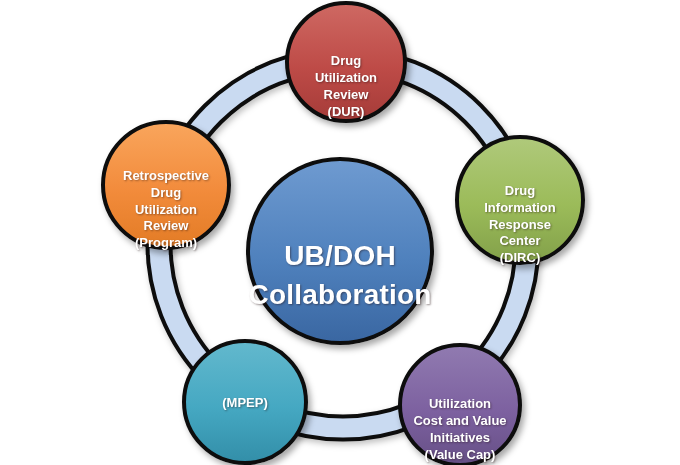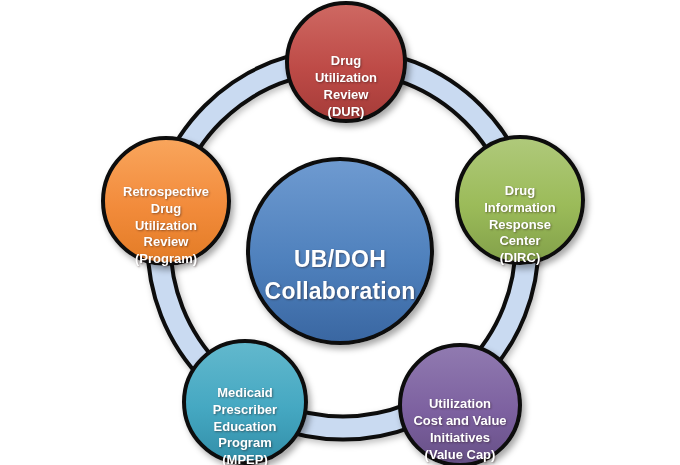--- a/index.html
+++ b/index.html
@@ -37,31 +37,31 @@
     line-height: 1.3;
     padding: 0 6px;
     margin-top: 48px;
   }
   .node-acronym {
     font-size: 13px;
     margin-top: 0;
     text-align: right;
   }
   .center-label {
-    font-size: 23px;
+    font-size: 28px;
     line-height: 1.4;
     letter-spacing: 0.2px;
   }
   
   .n-center { left: 246px; top: 157px; width: 188px; height: 188px; }
   .n-dur    { left: 285px; top: 1px;   width: 122px; height: 122px; }
   .n-dirc   { left: 455px; top: 135px; width: 130px; height: 130px; }
   .n-drugcap{ left: 398px; top: 343px; width: 124px; height: 124px; }
   .n-mpep   { left: 182px; top: 339px; width: 126px; height: 126px; }
-  .n-retrodur{ left: 101px; top: 136px; width: 130px; height: 130px; }
+  .n-retrodur{ left: 101px; top: 120px; width: 130px; height: 130px; }
 </style>
 </head>
 <body>
 
 <div class="canvas">
 
   <svg class="ring-svg" width="680" height="465" viewBox="0 0 680 465">
     <circle cx="343" cy="244" r="184" fill="none" stroke="#0D0D0D" stroke-width="27"></circle>
     <circle cx="343" cy="244" r="184" fill="none" stroke="#C9DAF1" stroke-width="19"></circle>
   </svg>
@@ -82,24 +82,20 @@
   </div>
 
   <div class="node n-drugcap" style="background: linear-gradient(rgb(144, 122, 176) 0%, rgb(125, 97, 160) 55%, rgb(103, 80, 135) 100%);">
     <div class="node-label">Utilization
 Cost and Value
 Initiatives</div>
     <div class="node-acronym">(Value Cap)</div>
   </div>
 
   <div class="node n-mpep" style="background: linear-gradient(rgb(98, 184, 205) 0%, rgb(69, 168, 194) 55%, rgb(51, 143, 169) 100%);">
-    <div class="node-label">Medicaid
-Prescriber
-Education
-Program</div>
     <div class="node-acronym">(MPEP)</div>
   </div>
 
   <div class="node n-retrodur" style="background: linear-gradient(rgb(249, 165, 92) 0%, rgb(242, 139, 59) 55%, rgb(227, 124, 38) 100%);">
     <div class="node-label">Retrospective
 Drug
 Utilization
 Review</div>
     <div class="node-acronym">(Program)</div>
   </div>

